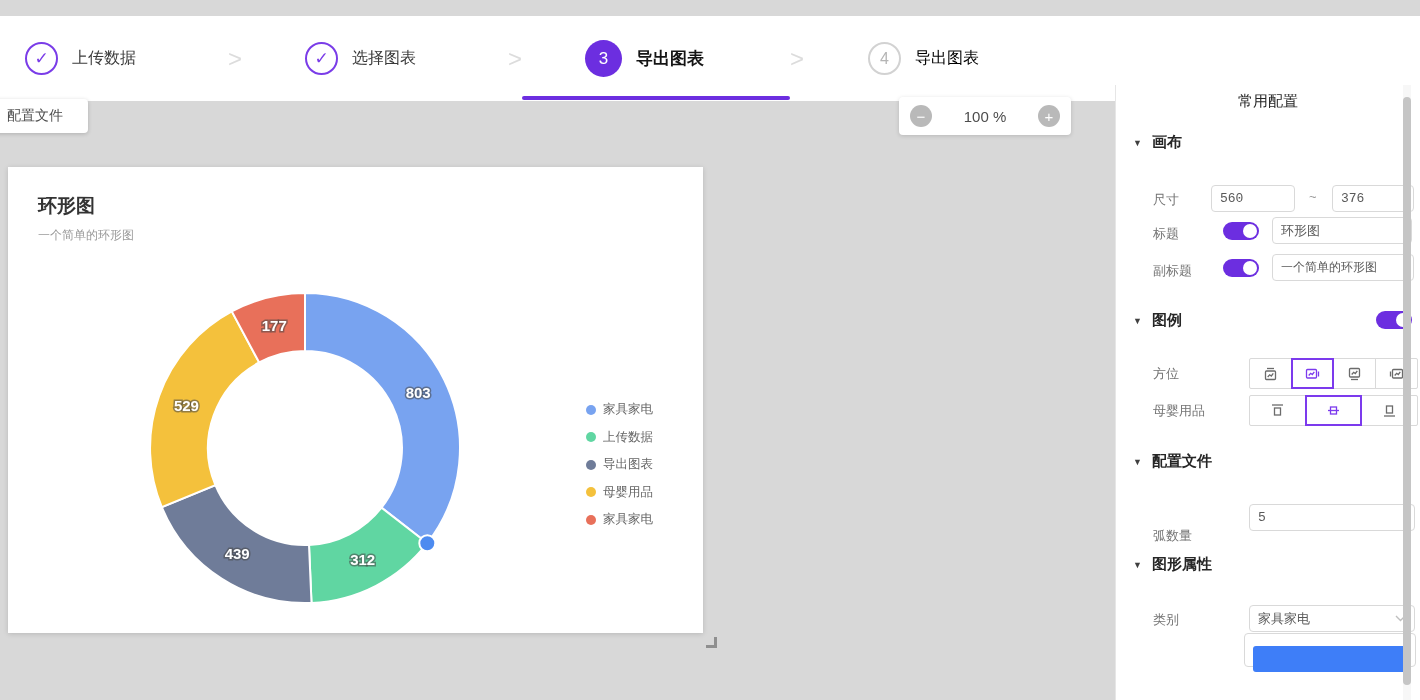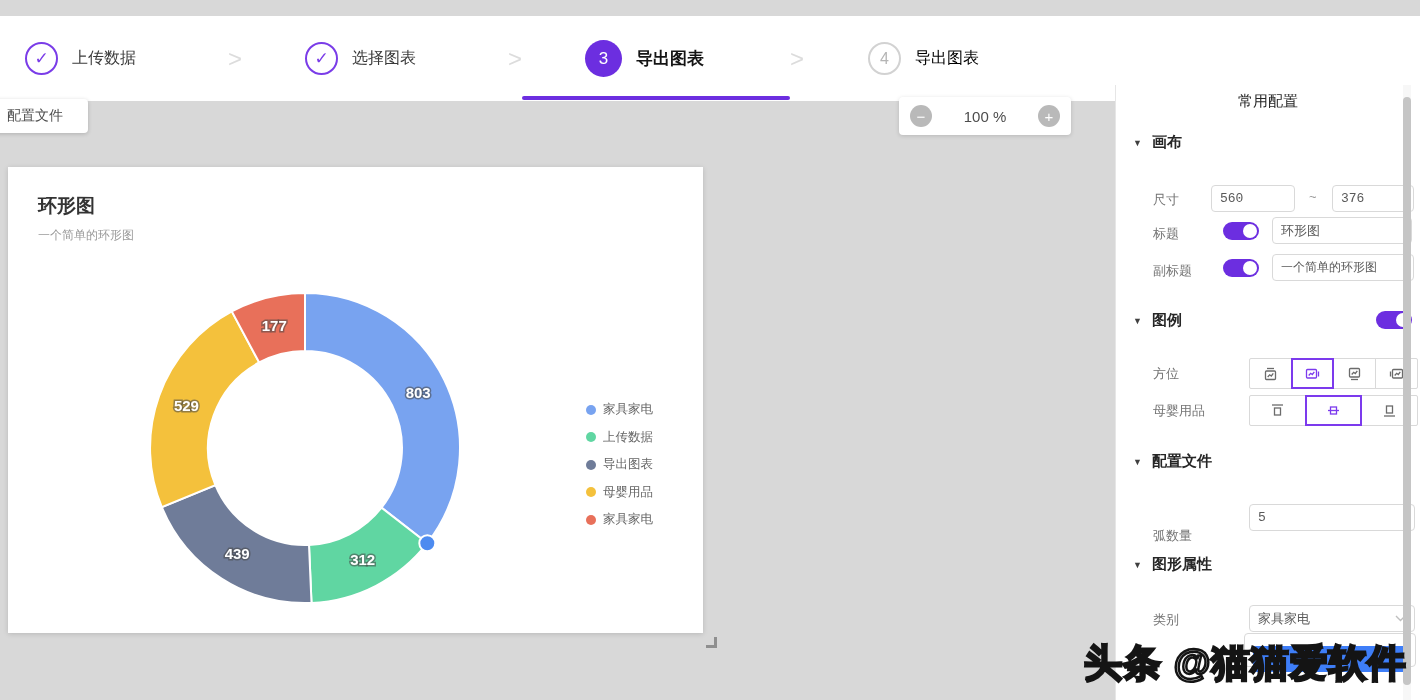--- a/index.html
+++ b/index.html
@@ -247,15 +247,14 @@
 
     <div class="color-field" style="left:128px;top:548px;width:172px;height:34px">
       <div class="color-swatch" style="left: 8px; top: 12px; width: 158px; height: 26px; background: rgb(62, 126, 248);"></div>
     </div>
 
     <div class="scrollbar-track">
       <div class="scrollbar-thumb"></div>
     </div>
   </div>
 
-  <div class="watermark">头条 @猫猫爱软件</div>
 
 </div>
 
 </body></html>

